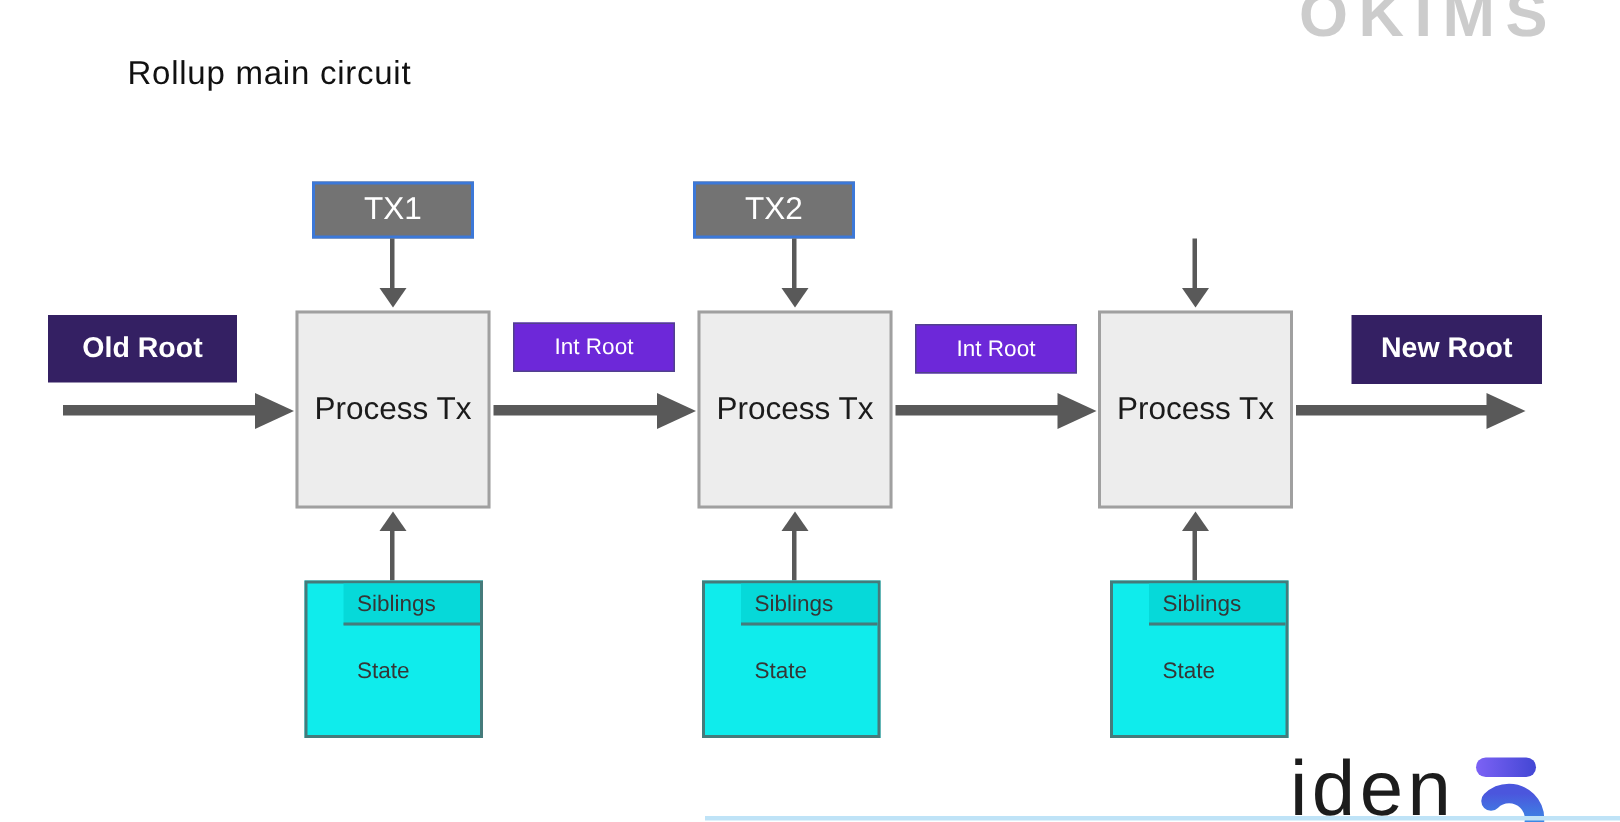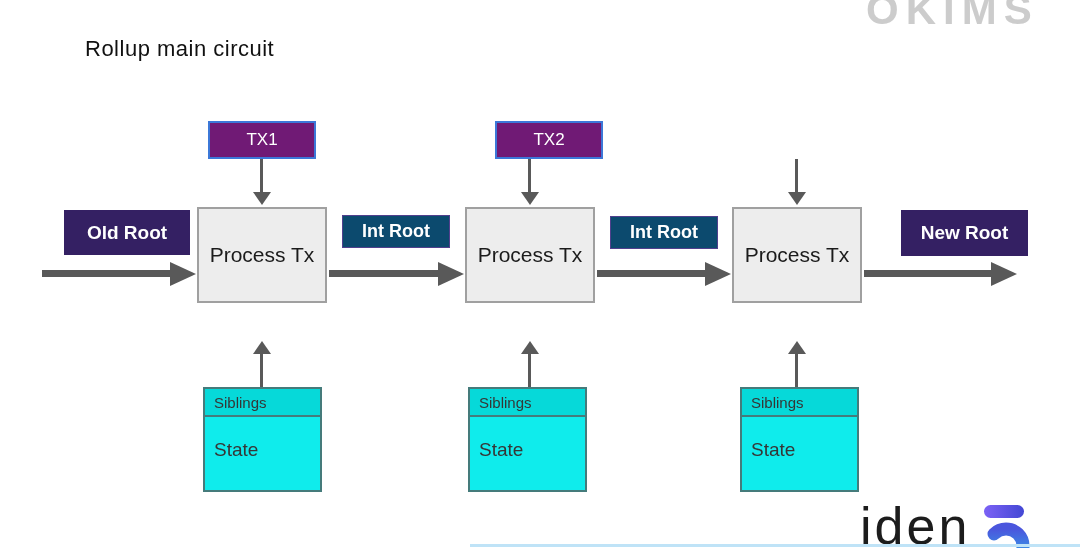--- a/index.html
+++ b/index.html
@@ -13,42 +13,42 @@
     letter-spacing:.5px;font-weight:400;
   }
   
   .watermark{
     position:absolute;left:866px;top:-14px;font-size:42px;font-weight:700;
     color:#c7c7c7;letter-spacing:7px;opacity:.9;
   }
   
   .node{position:absolute;box-sizing:border-box;display:flex;align-items:center;justify-content:center;}
   
-  .tx{width:108px;height:38px;top:121px;background:#701a75;border:2px solid #3c78d8;
-      color:#fff;font-size:17px;}
-  .tx1{left:208px}.tx2{left:495px}.tx3{left:743px}
+  .tx{width:108px;height:38px;top:121px;background:#737373;border:2px solid #3c78d8;
+      color:#fff;font-size:21px;}
+  .tx1{left:208px}.tx2{left:462px}.tx3{left:743px}
   
-  .process{width:130px;height:96px;top:207px;background:#ededed;border:2px solid #a0a0a0;
+  .process{width:130px;height:132px;top:207px;background:#ededed;border:2px solid #a0a0a0;
       color:#1b1b1b;font-size:21px;}
   .p1{left:197px}.p2{left:465px}.p3{left:732px}
   
   .root{background:#342063;color:#fff;font-weight:700;font-size:19px;}
-  .old-root{left:32px;top:210px;width:126px;height:45px;margin-left:32px;}
+  .old-root{left:32px;top:210px;width:126px;height:45px;}
   .new-root{left:901px;top:210px;width:127px;height:46px;}
   
-  .introot{width:108px;height:33px;background:#0c4a6e;border:1px solid #51408d;
-      color:#fff;font-weight:700;font-size:18px;}
+  .introot{width:108px;height:33px;background:#6d28d9;border:1px solid #51408d;
+      color:#fff;font-weight:400;font-size:15px;}
   .ir1{left:342px;top:215px}.ir2{left:610px;top:216px}
   
   .mem{position:absolute;box-sizing:border-box;top:387px;width:119px;height:105px;
-      background:#0fecec;border:2px solid #457b7b;}
+      background:#0fecec;border:2px solid #457b7b;padding-left:24px;}
   .m1{left:203px}.m2{left:468px}.m3{left:740px}
   .mem-header{box-sizing:border-box;height:28px;background:#06d9d9;border-bottom:2px solid #457b7b;
       display:flex;align-items:center;padding-left:9px;font-size:15px;font-weight:500;color:#363636;}
-  .mem-body{padding:22px 0 0 9px;font-size:19px;font-weight:500;color:#363636;}
+  .mem-body{padding:22px 0 0 9px;font-size:15px;font-weight:500;color:#363636;}
   
   .h-arrow{position:absolute;top:270px;height:7px;background:#595959;}
   .h-arrow::after{content:"";position:absolute;right:-25px;top:50%;transform:translateY(-50%);
       width:0;height:0;border-top:12px solid transparent;border-bottom:12px solid transparent;
       border-left:26px solid #595959;}
   .ha0{left:42px;width:129px}.ha1{left:329px;width:110px}
   .ha2{left:597px;width:109px}.ha3{left:864px;width:128px}
   
   .v-arrow{position:absolute;width:3px;background:#595959;}
   .v-down{top:159px;height:34px;}

